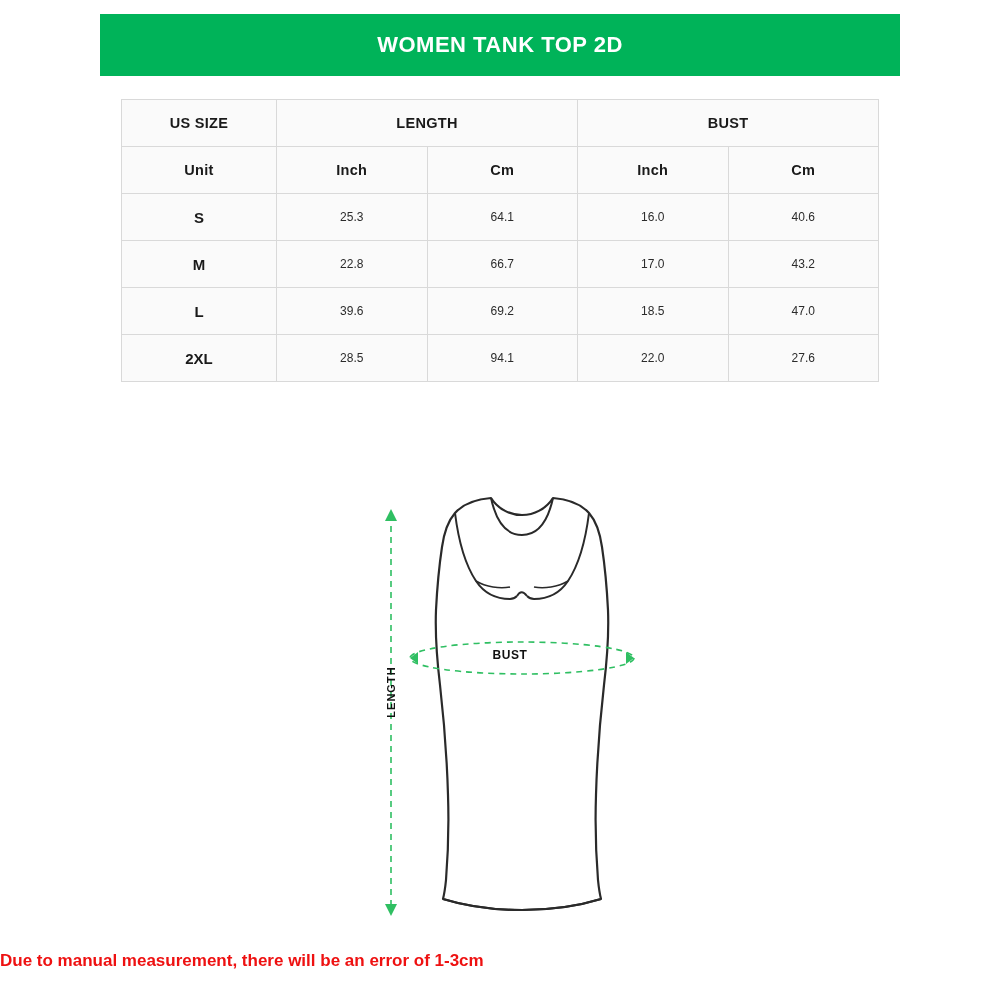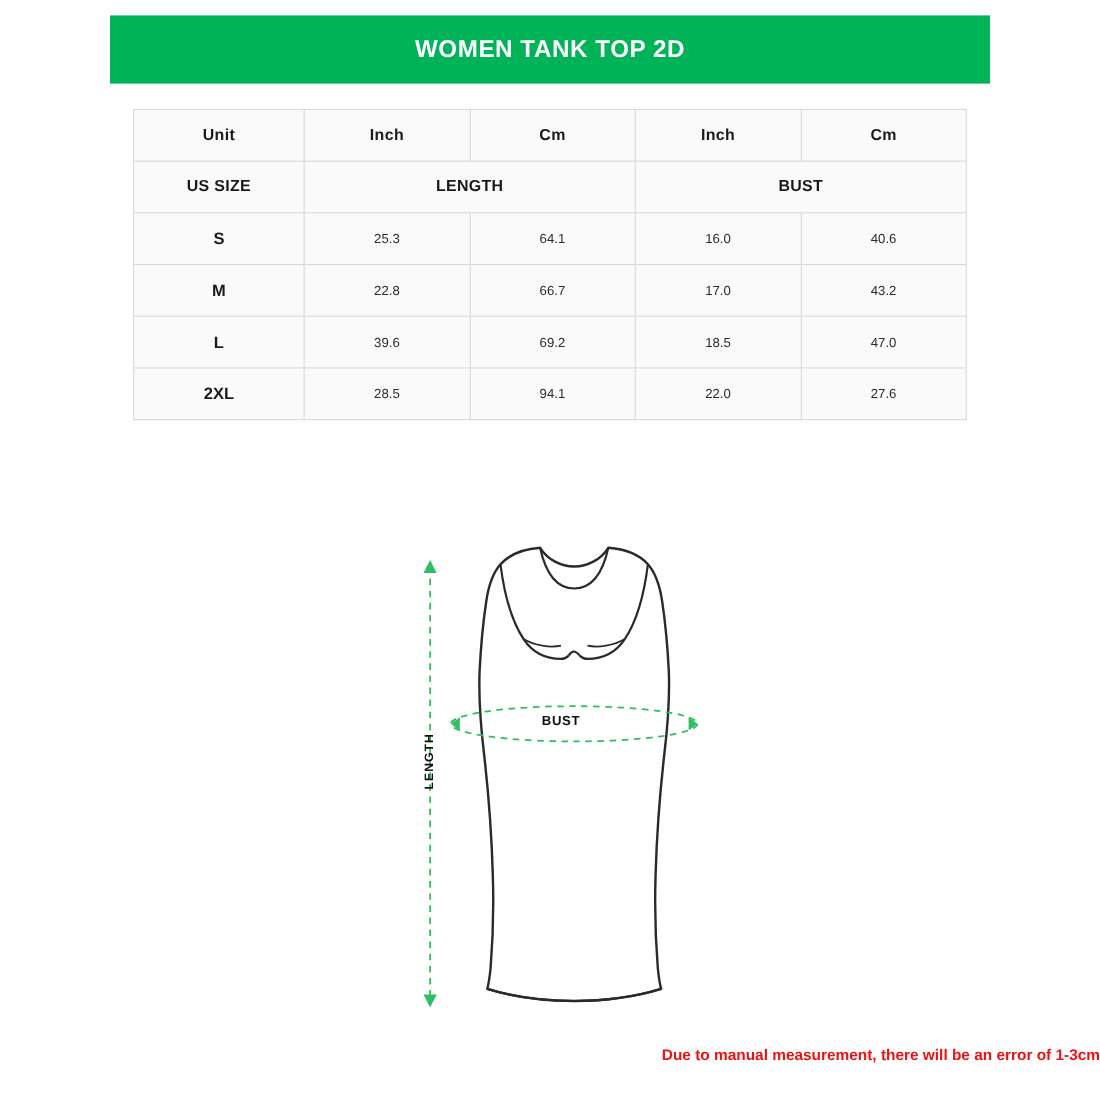--- a/index.html
+++ b/index.html
@@ -117,54 +117,54 @@
     letter-spacing: 0.6px;
     color: #111;
   }
 
   
   .footer-note {
     position: absolute;
     left: 0;
     top: 951px;
     width: 1000px;
-    text-align: right;
+    text-align: left;
     color: #ee1111;
-    font-size: 14px;
+    font-size: 17px;
     font-weight: bold;
   }
 </style>
 </head>
 <body>
 
 <div class="header-banner">
   <div class="header-title">WOMEN TANK TOP 2D</div>
 </div>
 
 <div class="size-table-wrap">
   <table class="size-table">
     <colgroup>
       <col class="c-size">
         <col class="c-v">
         <col class="c-v">
         <col class="c-v">
         <col class="c-v">
     </colgroup>
     <thead>
+      <tr>
+        <th rowspan="1">US SIZE</th>
+        <th colspan="2">LENGTH</th>
+        <th colspan="2">BUST</th>
+      </tr>
       <tr>
         <th>Unit</th>
         <th>Inch</th>
         <th>Cm</th>
         <th>Inch</th>
         <th>Cm</th>
-      </tr>
-      <tr>
-        <th rowspan="1">US SIZE</th>
-        <th colspan="2">LENGTH</th>
-        <th colspan="2">BUST</th>
       </tr>
     </thead>
     <tbody>
       <tr>
         <td class="sizecell">S</td>
         <td class="val">25.3</td>
         <td class="val">64.1</td>
         <td class="val">16.0</td>
         <td class="val">40.6</td>
       </tr>

